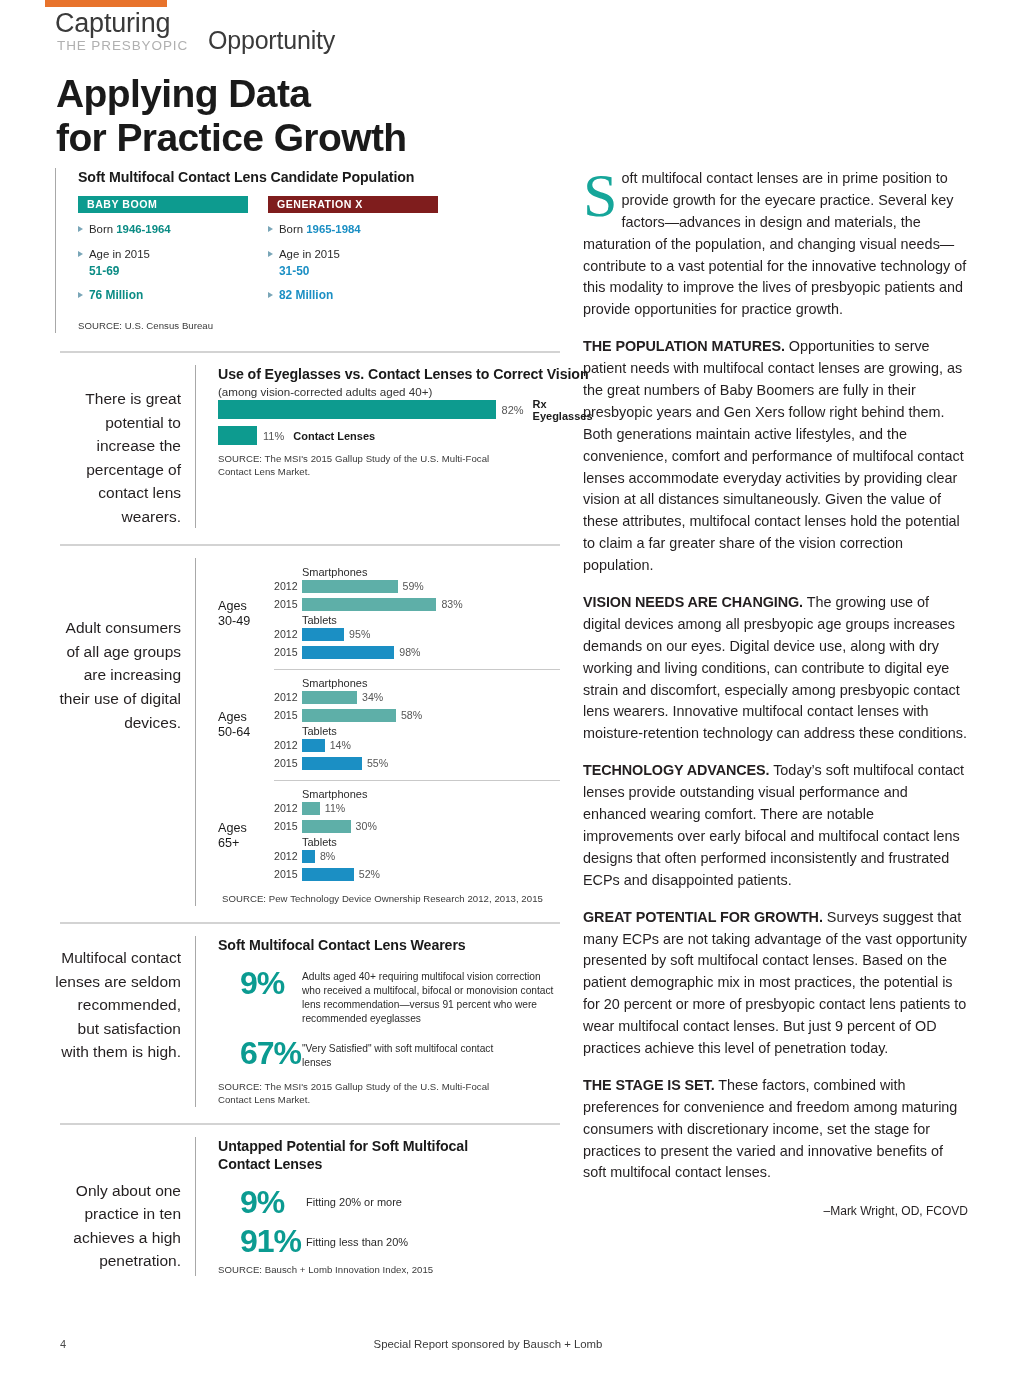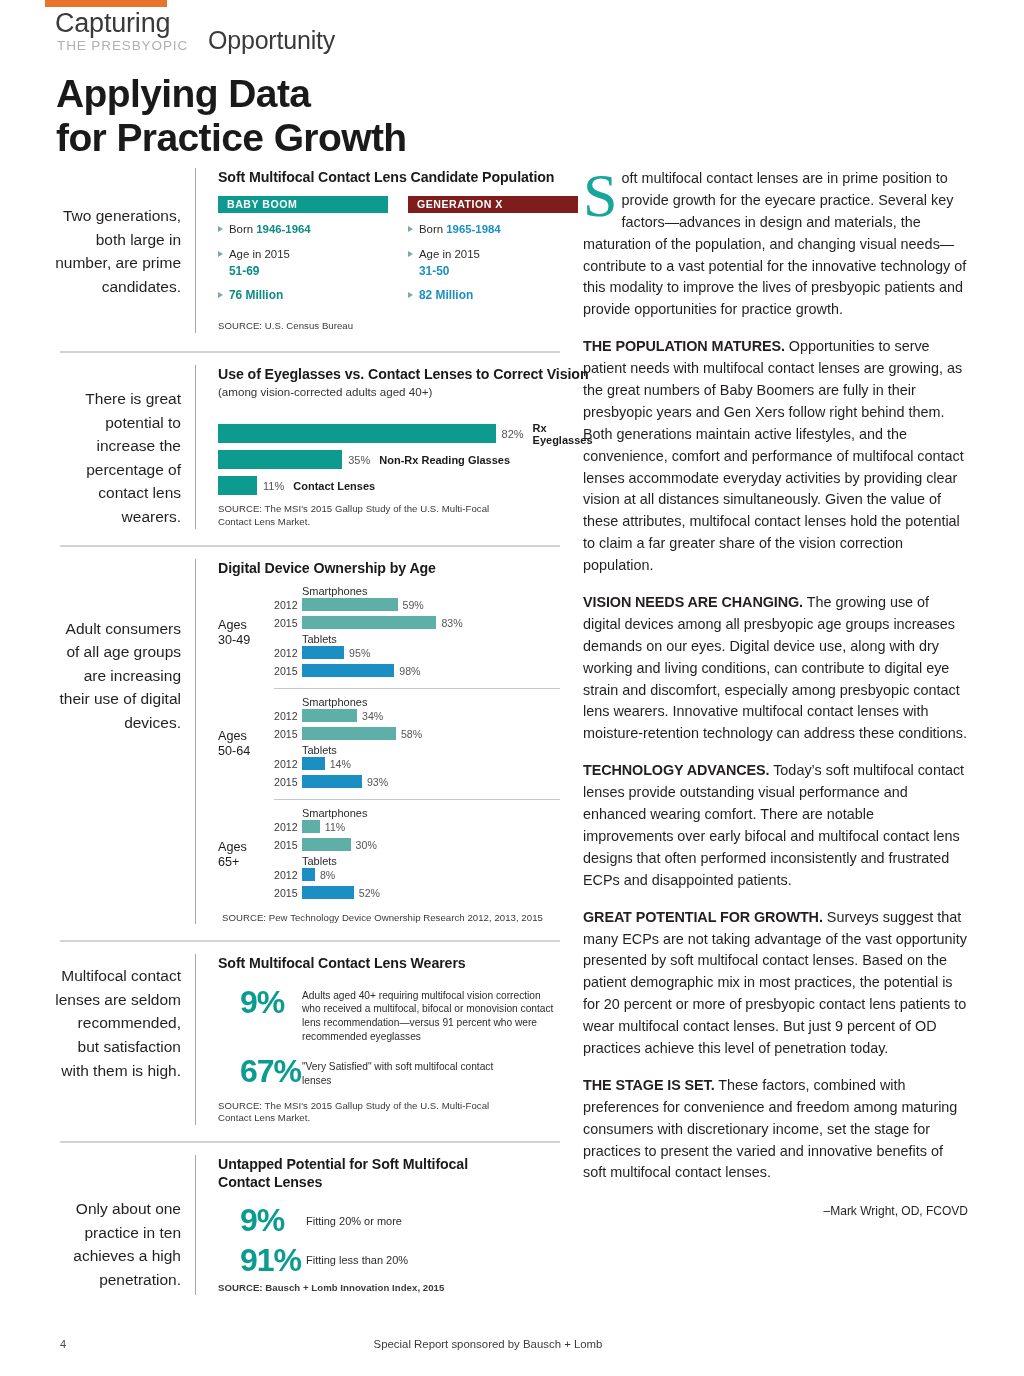--- a/index.html
+++ b/index.html
@@ -152,21 +152,20 @@
     <span class="mast-presbyopic">THE PRESBYOPIC</span>
     <span class="mast-opportunity">Opportunity</span>
   </div>
 
   <h1 class="headline" id="headline">Applying Data<br>for Practice Growth</h1>
 
   <div class="left-col">
 
     <div class="sec" style="margin-bottom:18px;">
       <div class="sec-body">
-        <div class="pullquote" style="padding-top:36px;">Two generations, both large in number, are prime candidates.</div>
         <div class="vdiv"></div>
         <div class="sec-content">
           <div class="sec-title">Soft Multifocal Contact Lens Candidate Population</div>
 
           <div class="gen-wrap">
 
             <div class="gen-col">
               <div class="gen-head boom">BABY BOOM</div>
               <div class="gen-list">
                 <div class="gen-row">
@@ -213,49 +212,43 @@
     </div>
 
     <div class="sec" style="margin-bottom:16px;">
       <div class="hrule"></div>
       <div class="sec-body" style="padding-top:14px;">
         <div class="pullquote" style="padding-top:22px;">There is great potential to increase the percentage of contact lens wearers.</div>
         <div class="vdiv"></div>
         <div class="sec-content">
           <div class="sec-title">Use of Eyeglasses vs. Contact Lenses to Correct Vision</div>
           <div class="sec-sub">(among vision-corrected adults aged 40+)</div>
-          <div id="chart-eyeglasses" style="margin-top:26px;">
+          <div id="chart-eyeglasses" style="margin-top:2px;">
               <div class="hbar-row">
                 <div class="hbar" style="width:291.09999999999997px; background:#0d9b8f;"></div>
                 <span class="hbar-val">82%</span>
                 <span class="hbar-lab">Rx Eyeglasses</span>
-              </div>
-              <div class="hbar-row">
-                <div class="hbar" style="width:124.25px; background:#0d9b8f;"></div>
-                <span class="hbar-val">35%</span>
-                <span class="hbar-lab">Non-Rx Reading Glasses</span>
               </div>
               <div class="hbar-row">
                 <div class="hbar" style="width:39.05px; background:#0d9b8f;"></div>
                 <span class="hbar-val">11%</span>
                 <span class="hbar-lab">Contact Lenses</span>
               </div>
             </div>
           <div class="source" style="margin-top:8px; max-width:280px;">SOURCE: The MSI's 2015 Gallup Study of the U.S. Multi-Focal Contact Lens Market.</div>
         </div>
       </div>
     </div>
 
     <div class="sec" style="margin-bottom:16px;">
       <div class="hrule"></div>
       <div class="sec-body" style="padding-top:14px;">
         <div class="pullquote" style="padding-top:58px;">Adult consumers of all age groups are increasing their use of digital devices.</div>
         <div class="vdiv"></div>
         <div class="sec-content">
-          <div class="sec-title">Digital Device Ownership by Age</div>
           <div id="chart-devices" style="margin-top:8px;">
               <div class="dd-group">
                 <div class="dd-age">Ages<br>30-49</div>
                 <div class="dd-bars">
                   <div class="dd-devlabel">Smartphones</div>
                   <div class="dd-row">
                     <span class="dd-year">2012</span>
                     <span class="dd-bar phone" style="width:95.58000000000001px; background:#5eafa8;"></span>
                     <span class="dd-val">59%</span>
                   </div>
@@ -294,21 +287,21 @@
                   </div>
                   <div class="dd-devlabel">Tablets</div>
                   <div class="dd-row">
                     <span class="dd-year">2012</span>
                     <span class="dd-bar tablet" style="width:22.68px; background:#1b8fc4;"></span>
                     <span class="dd-val">14%</span>
                   </div>
                   <div class="dd-row">
                     <span class="dd-year">2015</span>
                     <span class="dd-bar tablet" style="width:59.940000000000005px; background:#1b8fc4;"></span>
-                    <span class="dd-val">93%</span>
+                    <span class="dd-val">55%</span>
                   </div>
                 </div>
               </div>
               <div class="dd-sep"></div>
               <div class="dd-group">
                 <div class="dd-age">Ages<br>65+</div>
                 <div class="dd-bars">
                   <div class="dd-devlabel">Smartphones</div>
                   <div class="dd-row">
                     <span class="dd-year">2012</span>
@@ -371,21 +364,21 @@
 
           <div class="pct-row" style="margin-top:14px; padding-left:22px; align-items:center;">
             <span class="pct-num" style="font-size:32px; width:66px;">9%</span>
             <span class="pct-desc" style="font-size:11px;">Fitting 20% or more</span>
           </div>
           <div class="pct-row" style="margin-top:8px; padding-left:22px; align-items:center;">
             <span class="pct-num" style="font-size:32px; width:66px;">91%</span>
             <span class="pct-desc" style="font-size:11px;">Fitting less than 20%</span>
           </div>
 
-          <div class="source" style="font-weight:bold;">SOURCE: Bausch + Lomb Innovation Index, 2015</div>
+          <div class="source" style="">SOURCE: Bausch + Lomb Innovation Index, 2015</div>
         </div>
       </div>
     </div>
 
   </div>
 
   <div class="right-col">
     <p class="lead">
       <span class="dropcap">S</span><span>oft multifocal contact lenses are in prime position to provide growth for the eyecare practice. Several key factors—advances in design and materials, the maturation of the population, and changing visual needs—contribute to a vast potential for the innovative technology of this modality to improve the lives of presbyopic patients and provide opportunities for practice growth.</span>
     </p>

